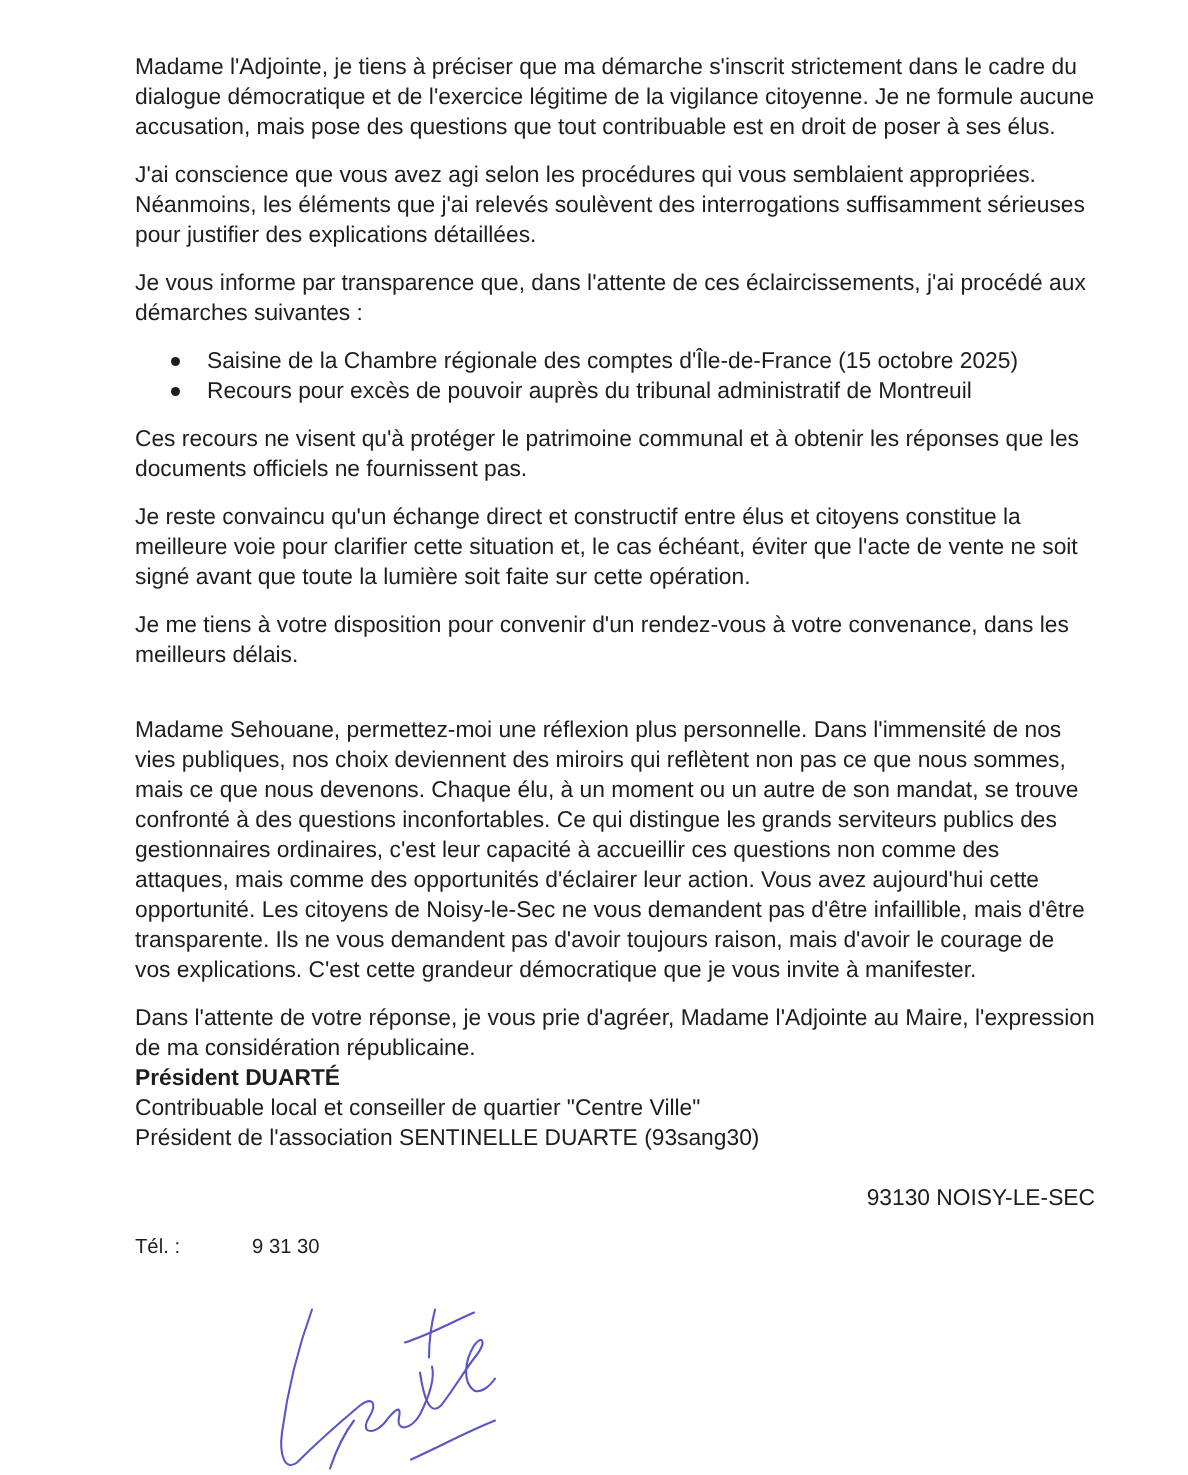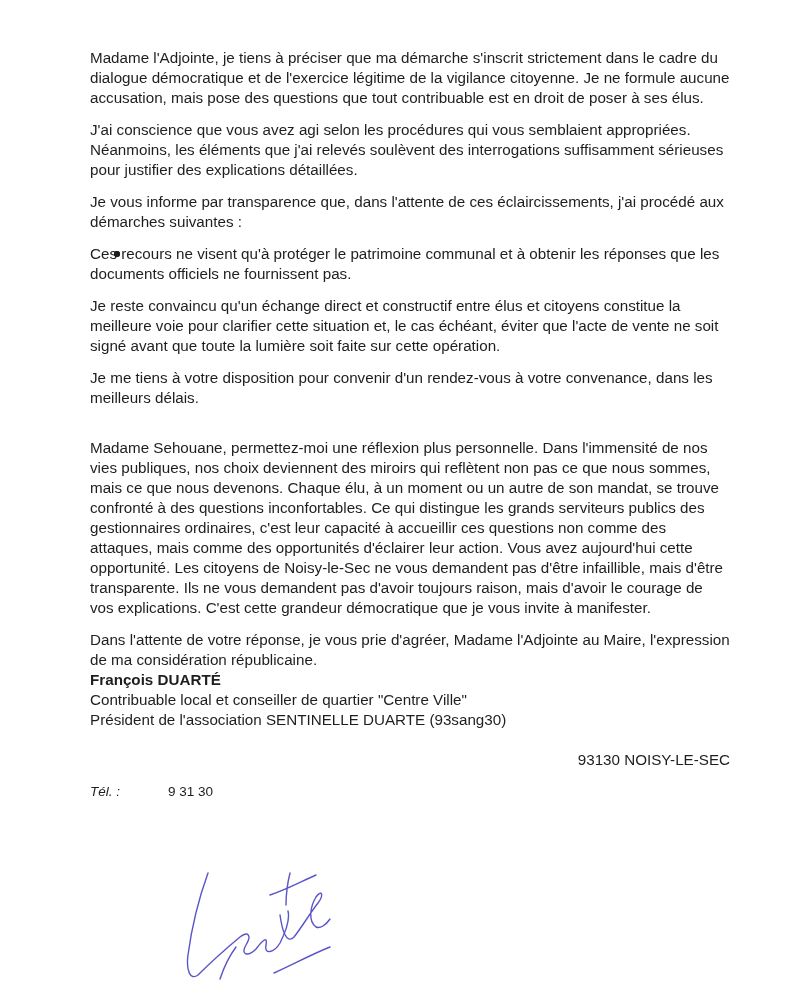--- a/index.html
+++ b/index.html
@@ -11,21 +11,21 @@
       width: 792px;
       height: 983px;
       position: relative;
       overflow: hidden;
       font-family: "Liberation Sans", sans-serif;
       color: #1e1e1e;
     }
     .page {
       position: absolute;
       left: 90px;
-      top: 48px;
+      top: 35px;
       width: 640px;
       font-size: 15.2px;
       line-height: 20px;
     }
     .para {
       margin: 0 0 12px 0;
     }
     .para b {
       font-weight: bold;
     }
@@ -50,49 +50,49 @@
       background: #1e1e1e;
     }
     .gap { height: 18px; }
     .sig-block { line-height: 20px; }
     .sig-name { font-weight: bold; }
     .addr { margin-top: 20px; text-align: right; }
     .tel {
       margin-top: 12px;
       font-size: 13.5px;
     }
-    .tel .tel-label { font-style: italic; display: inline-block; width: 78px; }
+    .tel .tel-label { display: inline-block; width: 78px; }
     .signature {
       position: absolute;
       left: 170px;
       top: 855px;
       width: 180px;
       height: 128px;
       pointer-events: none;
     }
   </style>
 </head>
 <body>
 
 <div class="page">
   <p class="para">Madame l'Adjointe, je tiens à préciser que ma démarche s'inscrit strictement dans le cadre du dialogue démocratique et de l'exercice légitime de la vigilance citoyenne. Je ne formule aucune accusation, mais pose des questions que tout contribuable est en droit de poser à ses élus.</p>
   <p class="para">J'ai conscience que vous avez agi selon les procédures qui vous semblaient appropriées. Néanmoins, les éléments que j'ai relevés soulèvent des interrogations suffisamment sérieuses pour justifier des explications détaillées.</p>
   <p class="para">Je vous informe par transparence que, dans l'attente de ces éclaircissements, j'ai procédé aux démarches suivantes :</p>
   <ul class="list">
-    <li><span class="bullet"></span></li>
-    <li><span class="bullet"></span></li>
+    <li><span class="bullet"></span><span>Saisine de la Chambre régionale des comptes d'Île-de-France (15 octobre 2025)</span></li>
+    <li><span class="bullet"></span><span>Recours pour excès de pouvoir auprès du tribunal administratif de Montreuil</span></li>
   </ul>
   <p class="para">Ces recours ne visent qu'à protéger le patrimoine communal et à obtenir les réponses que les documents officiels ne fournissent pas.</p>
   <p class="para">Je reste convaincu qu'un échange direct et constructif entre élus et citoyens constitue la meilleure voie pour clarifier cette situation et, le cas échéant, éviter que l'acte de vente ne soit signé avant que toute la lumière soit faite sur cette opération.</p>
   <p class="para">Je me tiens à votre disposition pour convenir d'un rendez-vous à votre convenance, dans les meilleurs délais.</p>
   <div class="gap"></div>
   <p class="para">Madame Sehouane, permettez-moi une réflexion plus personnelle. Dans l'immensité de nos vies publiques, nos choix deviennent des miroirs qui reflètent non pas ce que nous sommes, mais ce que nous devenons. Chaque élu, à un moment ou un autre de son mandat, se trouve confronté à des questions inconfortables. Ce qui distingue les grands serviteurs publics des gestionnaires ordinaires, c'est leur capacité à accueillir ces questions non comme des attaques, mais comme des opportunités d'éclairer leur action. Vous avez aujourd'hui cette opportunité. Les citoyens de Noisy-le-Sec ne vous demandent pas d'être infaillible, mais d'être transparente. Ils ne vous demandent pas d'avoir toujours raison, mais d'avoir le courage de vos explications. C'est cette grandeur démocratique que je vous invite à manifester.</p>
   <div class="sig-block">
     <div>Dans l'attente de votre réponse, je vous prie d'agréer, Madame l'Adjointe au Maire, l'expression de ma considération républicaine.</div>
-    <div class="sig-name">François DUARTÉ</div>
+    <div class="sig-name">Président DUARTÉ</div>
     <div>Contribuable local et conseiller de quartier "Centre Ville"</div>
     <div>Président de l'association SENTINELLE DUARTE (93sang30)</div>
     <div class="addr">93130 NOISY-LE-SEC</div>
     <div class="tel"><span class="tel-label">Tél. :</span><span>9 31 30</span></div>
   </div>
 </div>
 
 <svg class="signature" viewBox="0 0 180 128" xmlns="http://www.w3.org/2000/svg">
   <g fill="none" stroke="#5a55c8" stroke-width="1.4" stroke-linecap="round" stroke-linejoin="round">
     <path d="M38 18 C30 40, 22 70, 18 100 C16 115, 20 126, 28 120 C40 108, 58 92, 70 82 C78 76, 82 80, 76 90 C70 100, 78 102, 86 94 C92 86, 98 80, 96 90 C94 100, 104 98, 110 88 C116 76, 120 64, 118 56"></path>

